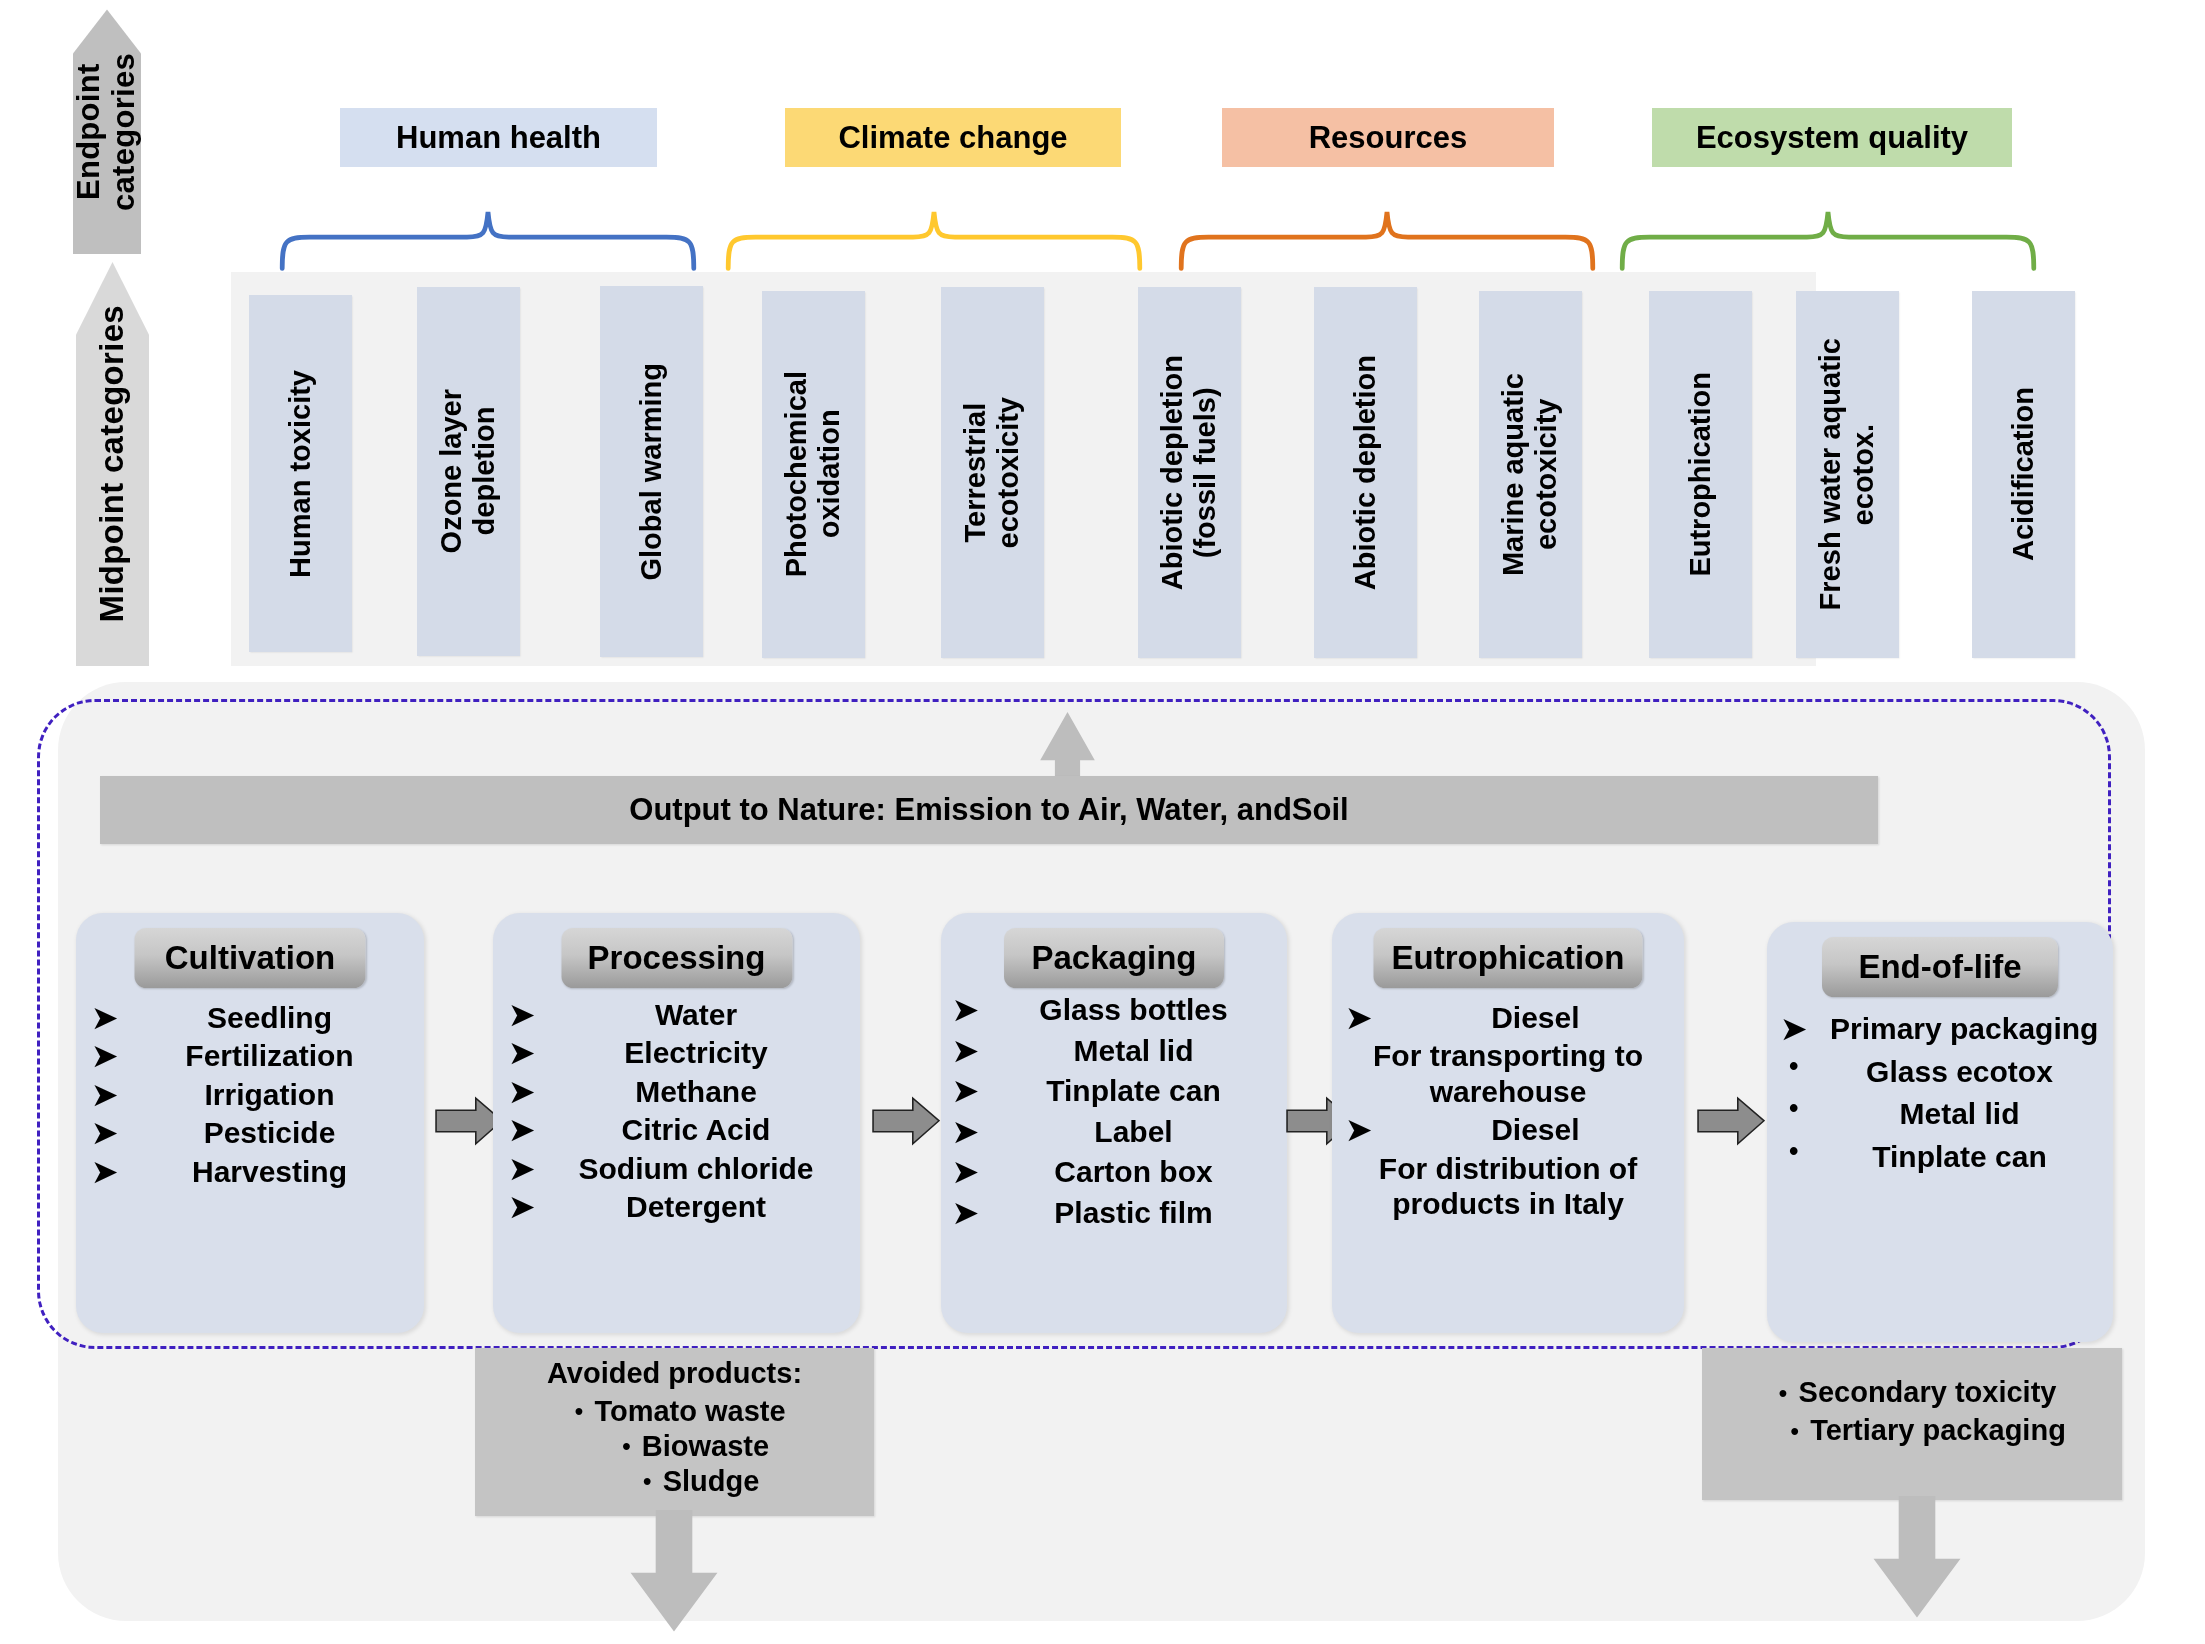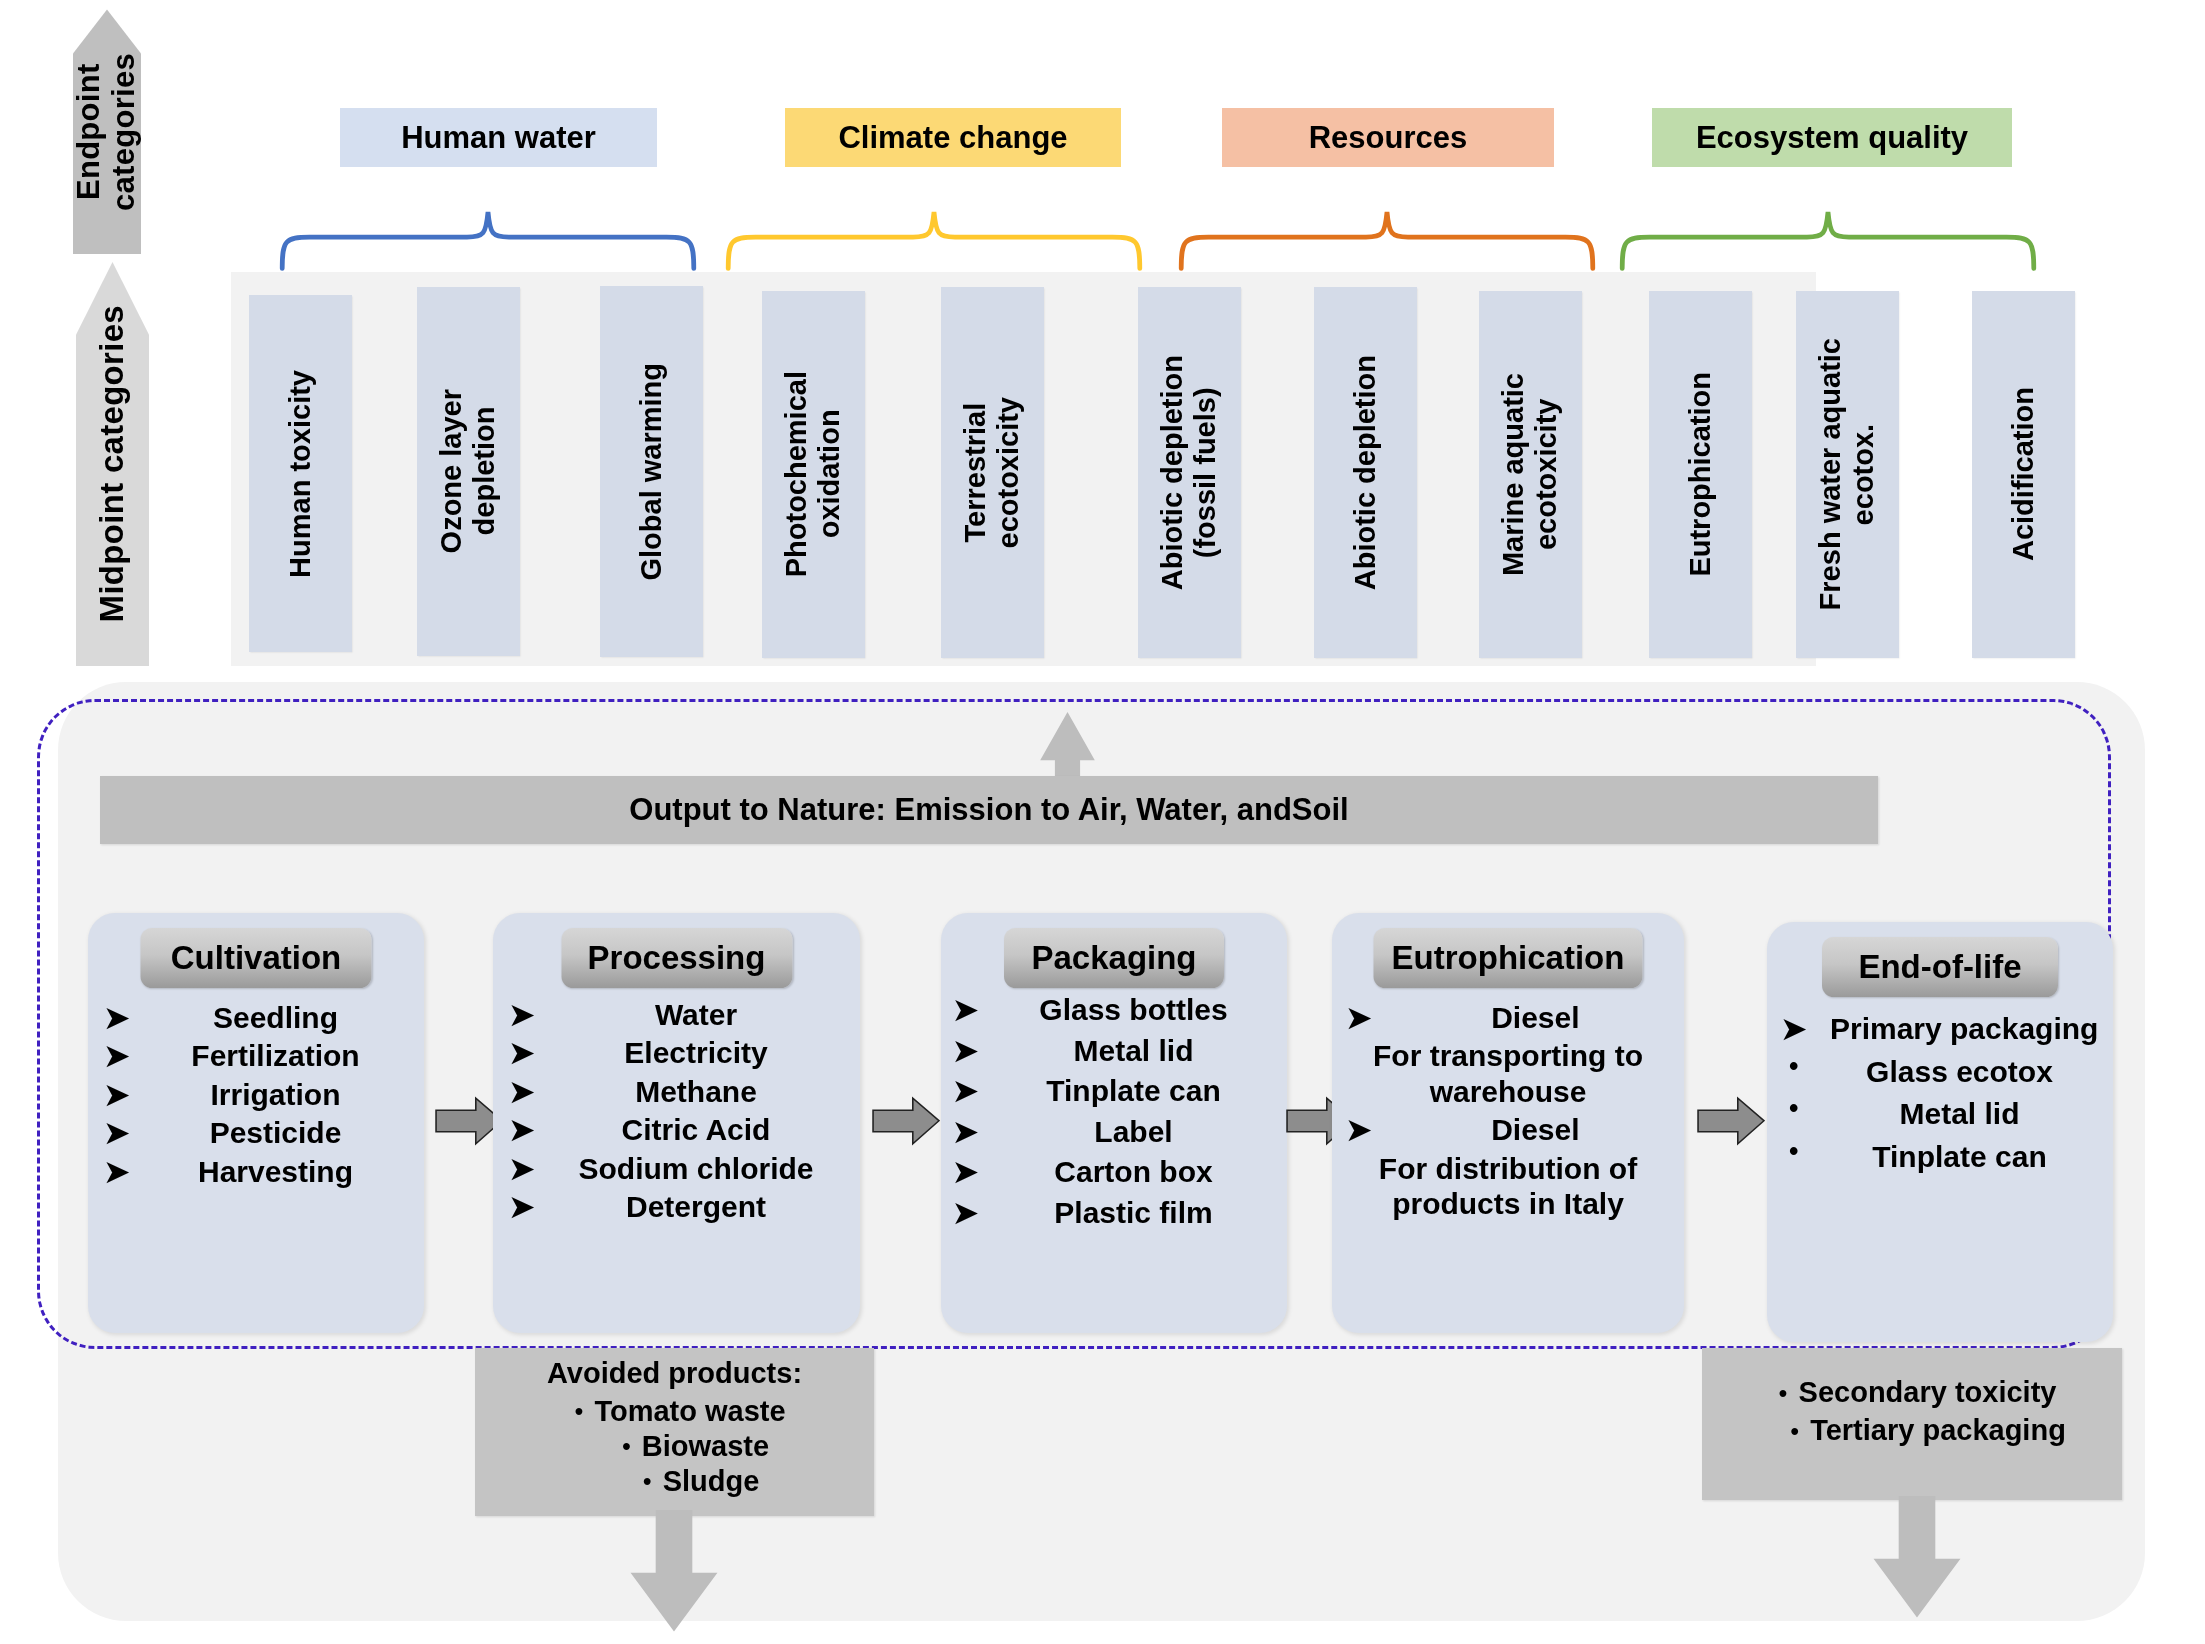--- a/index.html
+++ b/index.html
@@ -147,21 +147,21 @@
   <div class="side-arrow" style="left:73px;top:9.4px;width:68px;height:245px;">
     <span style="font-size:31px;white-space:pre-line;">Endpoint
 categories</span>
   </div>
 
   <div class="side-arrow light" style="left:76px;top:262px;width:73px;height:404px;">
     <span style="font-size:33px;">Midpoint categories</span>
   </div>
 
   <div class="endpoint-box" style="left:340px;top:108px;width:317px;height:59px;background:#d5dff0;font-size:31px;">
-    <span>Human water</span>
+    <span>Human health</span>
   </div>
   <div class="endpoint-box" style="left:785px;top:108px;width:336px;height:59px;background:#fcd975;font-size:31px;">
     <span>Climate change</span>
   </div>
   <div class="endpoint-box" style="left:1222px;top:108px;width:332px;height:59px;background:#f5c0a4;font-size:31px;">
     <span>Resources</span>
   </div>
   <div class="endpoint-box" style="left:1652px;top:108px;width:360px;height:59px;background:#bfdcab;font-size:31px;">
     <span>Ecosystem quality</span>
   </div>
@@ -236,21 +236,21 @@
   <div class="up-arrow" style="left:1036px;top:712px;width:63px;height:105px;">
     <svg viewBox="0 0 120 200" width="63" height="105">
       <polygon points="60,0 112,92 84,92 84,200 36,200 36,92 8,92" fill="#bdbdbd"></polygon>
     </svg>
   </div>
 
   <div class="emission-bar" style="left:100px;top:776px;width:1778px;height:68px;font-size:31px;">
     <span>Output to Nature: Emission to Air, Water, andSoil</span>
   </div>
 
-  <div class="stage-card" style="left:88px;top:913px;width:336px;height:420px;">
+  <div class="stage-card" style="left:76px;top:913px;width:336px;height:420px;padding-left:12px;">
     <div class="stage-title" style="width:231px;height:60px;font-size:33px;">
       <span>Cultivation</span>
     </div>
     <div class="stage-list" style="font-size:30px;">
       <div class="li">
           <span class="bullet">➤</span>
           <span class="txt">Seedling</span>
         </div>
       <div class="li">
           <span class="bullet">➤</span>

